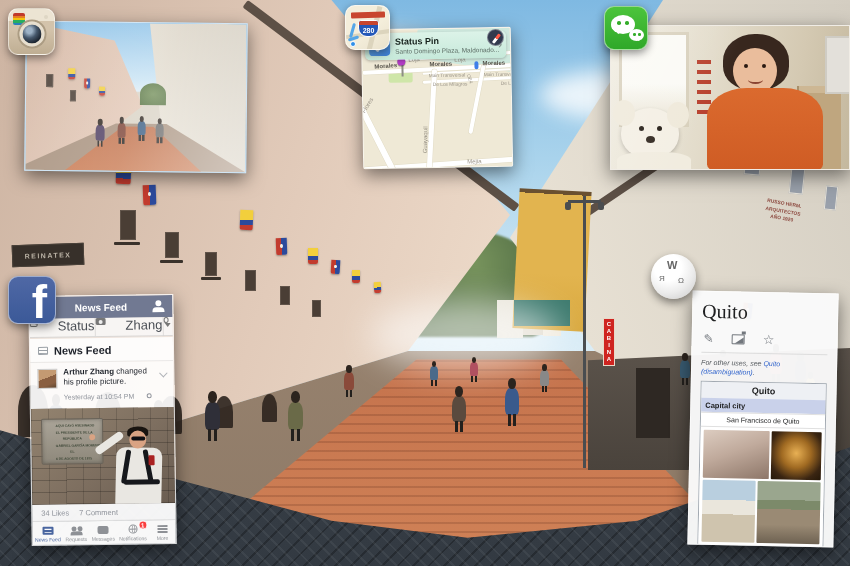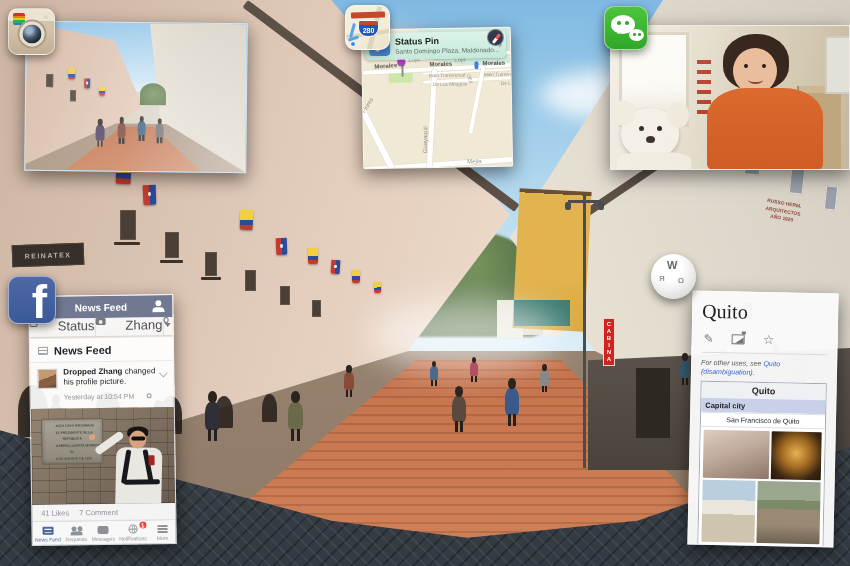--- a/index.html
+++ b/index.html
@@ -385,21 +385,21 @@
           <span class="ic-pin"></span>
           <span>News In</span>
         </div>
     </div>
     <div class="abs fb-section">
       <span class="ic-news"></span>
       <span class="fb-section-title">News Feed</span>
     </div>
     <div class="abs fb-post">
       <div class="fb-avatar"></div>
-      <div class="fb-post-text"><b>Dropped Zhang</b> <span>changed his profile picture.</span></div>
+      <div class="fb-post-text"><b>Arthur Zhang</b> <span>changed his profile picture.</span></div>
       <div class="fb-time">Yesterday at 10:54 PM</div>
       <div class="fb-globe"></div>
       <div class="fb-chev"></div>
     </div>
     <div class="abs fb-photo">
       <div class="abs plaque">
         <div>AQUI CAYÓ ASESINADO</div>
         <div>EL PRESIDENTE DE LA</div>
         <div>REPÚBLICA</div>
         <div>GABRIEL GARCÍA MORENO</div>
@@ -411,21 +411,21 @@
       <div class="abs man-body"></div>
       <div class="abs man-hair"></div>
       <div class="abs man-head"></div>
       <div class="abs man-shades"></div>
       <div class="abs strap" style="left:92px;top:42px;width:5px;height:34px;transform:rotate(10deg);"></div>
       <div class="abs strap" style="left:114px;top:42px;width:5px;height:34px;transform:rotate(-10deg);"></div>
       <div class="abs strap" style="left:92px;top:72px;width:36px;height:5px;"></div>
       <div class="abs" style="left:117px;top:48px;width:6px;height:10px;background:#a22;border-radius:1px;"></div>
     </div>
     <div class="abs fb-likes">
-      <span>41 Likes</span>
+      <span>34 Likes</span>
       <span>7 Comment</span>
     </div>
     <div class="abs fb-tabs">
       <div class="fb-tab active">
           <span class="t-news"></span>
           <span class="lbl">News Feed</span>
         </div>
       <div class="fb-tab">
           <span class="t-req"></span>
           <span class="lbl">Requests</span>

